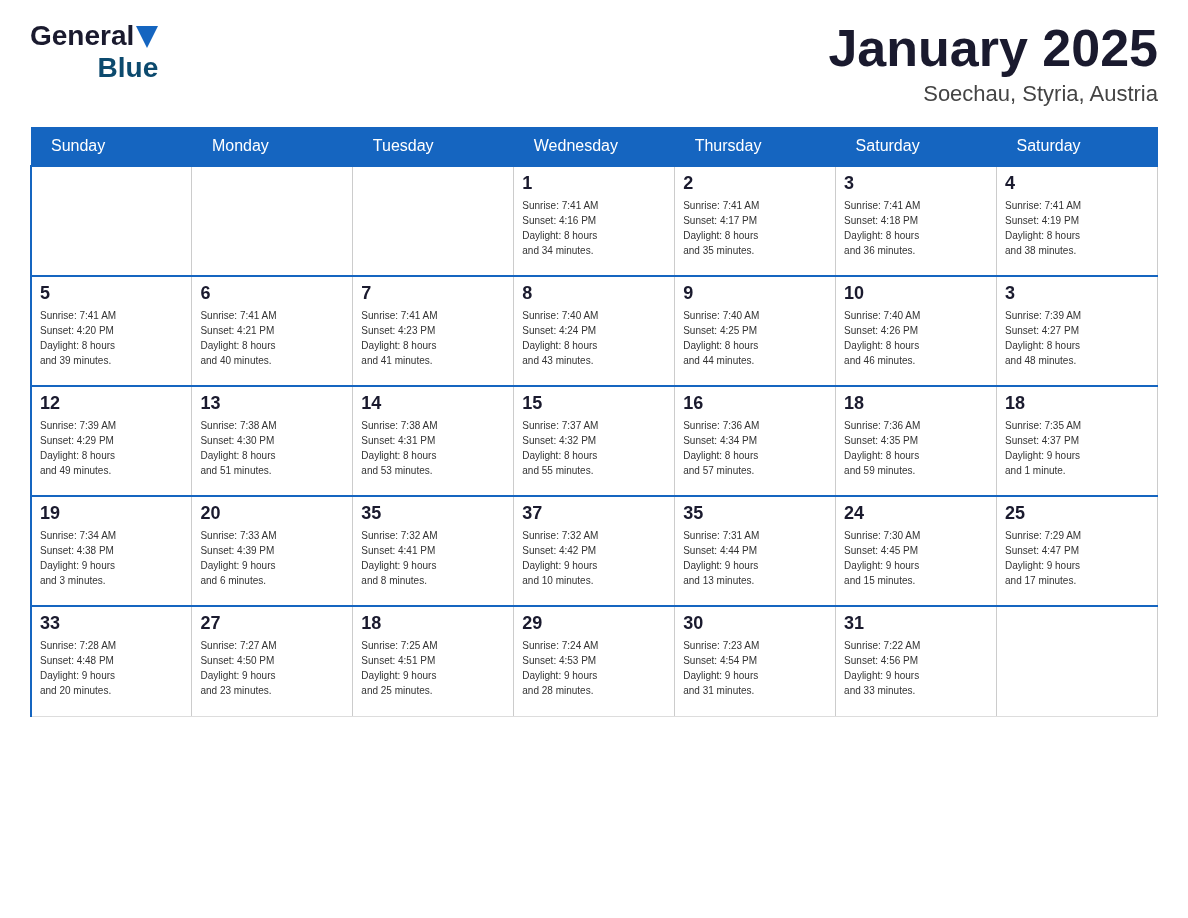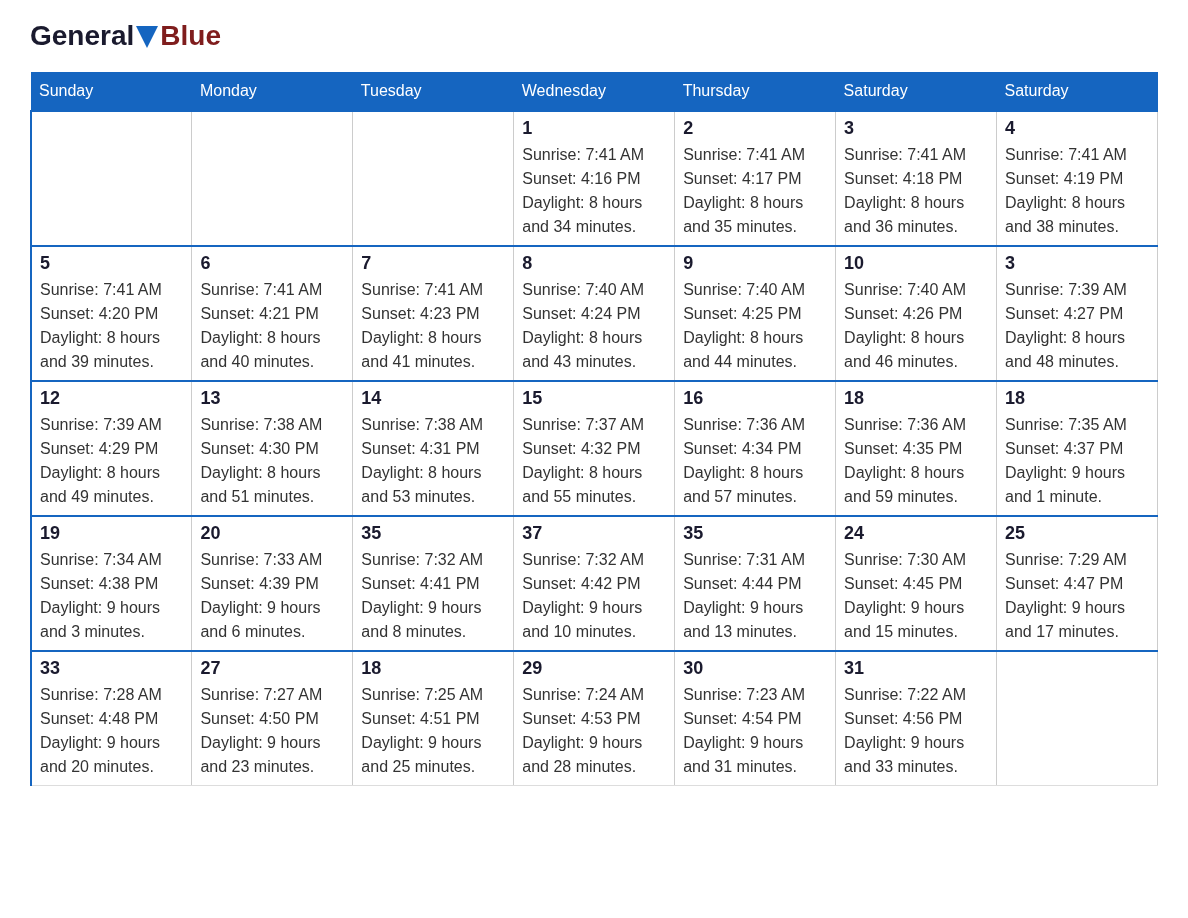--- a/index.html
+++ b/index.html
@@ -17,25 +17,25 @@
       margin-bottom: 20px;
     }
     .logo-text-general {
       font-size: 28px;
       font-weight: bold;
       color: #1a1a2e;
     }
     .logo-text-blue {
       font-size: 28px;
       font-weight: bold;
-      color: #7f1d1d;
+      color: #0c4a6e;
     }
     .logo-wrapper {
       display: flex;
-      flex-direction: row;
+      flex-direction: column;
       align-items: flex-end;
     }
     .logo-row1 {
       display: flex;
       align-items: center;
     }
     .logo-row2 {
       display: flex;
       align-items: center;
       padding-left: 2px;
@@ -55,39 +55,39 @@
       margin-top: 4px;
     }
     table {
       width: 100%;
       border-collapse: collapse;
       table-layout: fixed;
     }
     thead tr th {
       background-color: #1565c0;
       color: #fff;
-      padding: 10px 8px;
+      padding: 10px 20px;
       text-align: left;
       font-size: 16px;
       font-weight: normal;
     }
     tbody tr td {
       border: 1px solid #ccc;
       vertical-align: top;
       padding: 6px 8px;
       height: 110px;
     }
     .day-number {
       font-size: 18px;
       font-weight: bold;
       color: #1a1a2e;
       margin-bottom: 4px;
     }
     .day-info {
-      font-size: 16px;
+      font-size: 10px;
       color: #333;
       line-height: 1.5;
     }
     tbody tr td:first-child {
       border-left: 2px solid #1565c0;
     }
     .empty-cell {
       background: #fff;
     }
     
@@ -107,20 +107,24 @@
     <div class="logo-row1">
       <span class="logo-text-general">General</span>
       <svg width="22" height="22" viewBox="0 0 22 22" style="margin-left:2px;margin-top:2px;">
         <polygon points="0,0 22,0 11,22" fill="#1565c0"></polygon>
       </svg>
     </div>
     <div class="logo-row2">
       <span class="logo-text-blue">Blue</span>
     </div>
   </div>
+  <div class="title-section">
+    <div class="calendar-title">January 2025</div>
+    <div class="calendar-subtitle">Soechau, Styria, Austria</div>
+  </div>
 </div>
 
 <table>
   <thead>
     <tr>
     <th>Sunday</th>
         <th>Monday</th>
         <th>Tuesday</th>
         <th>Wednesday</th>
         <th>Thursday</th>

